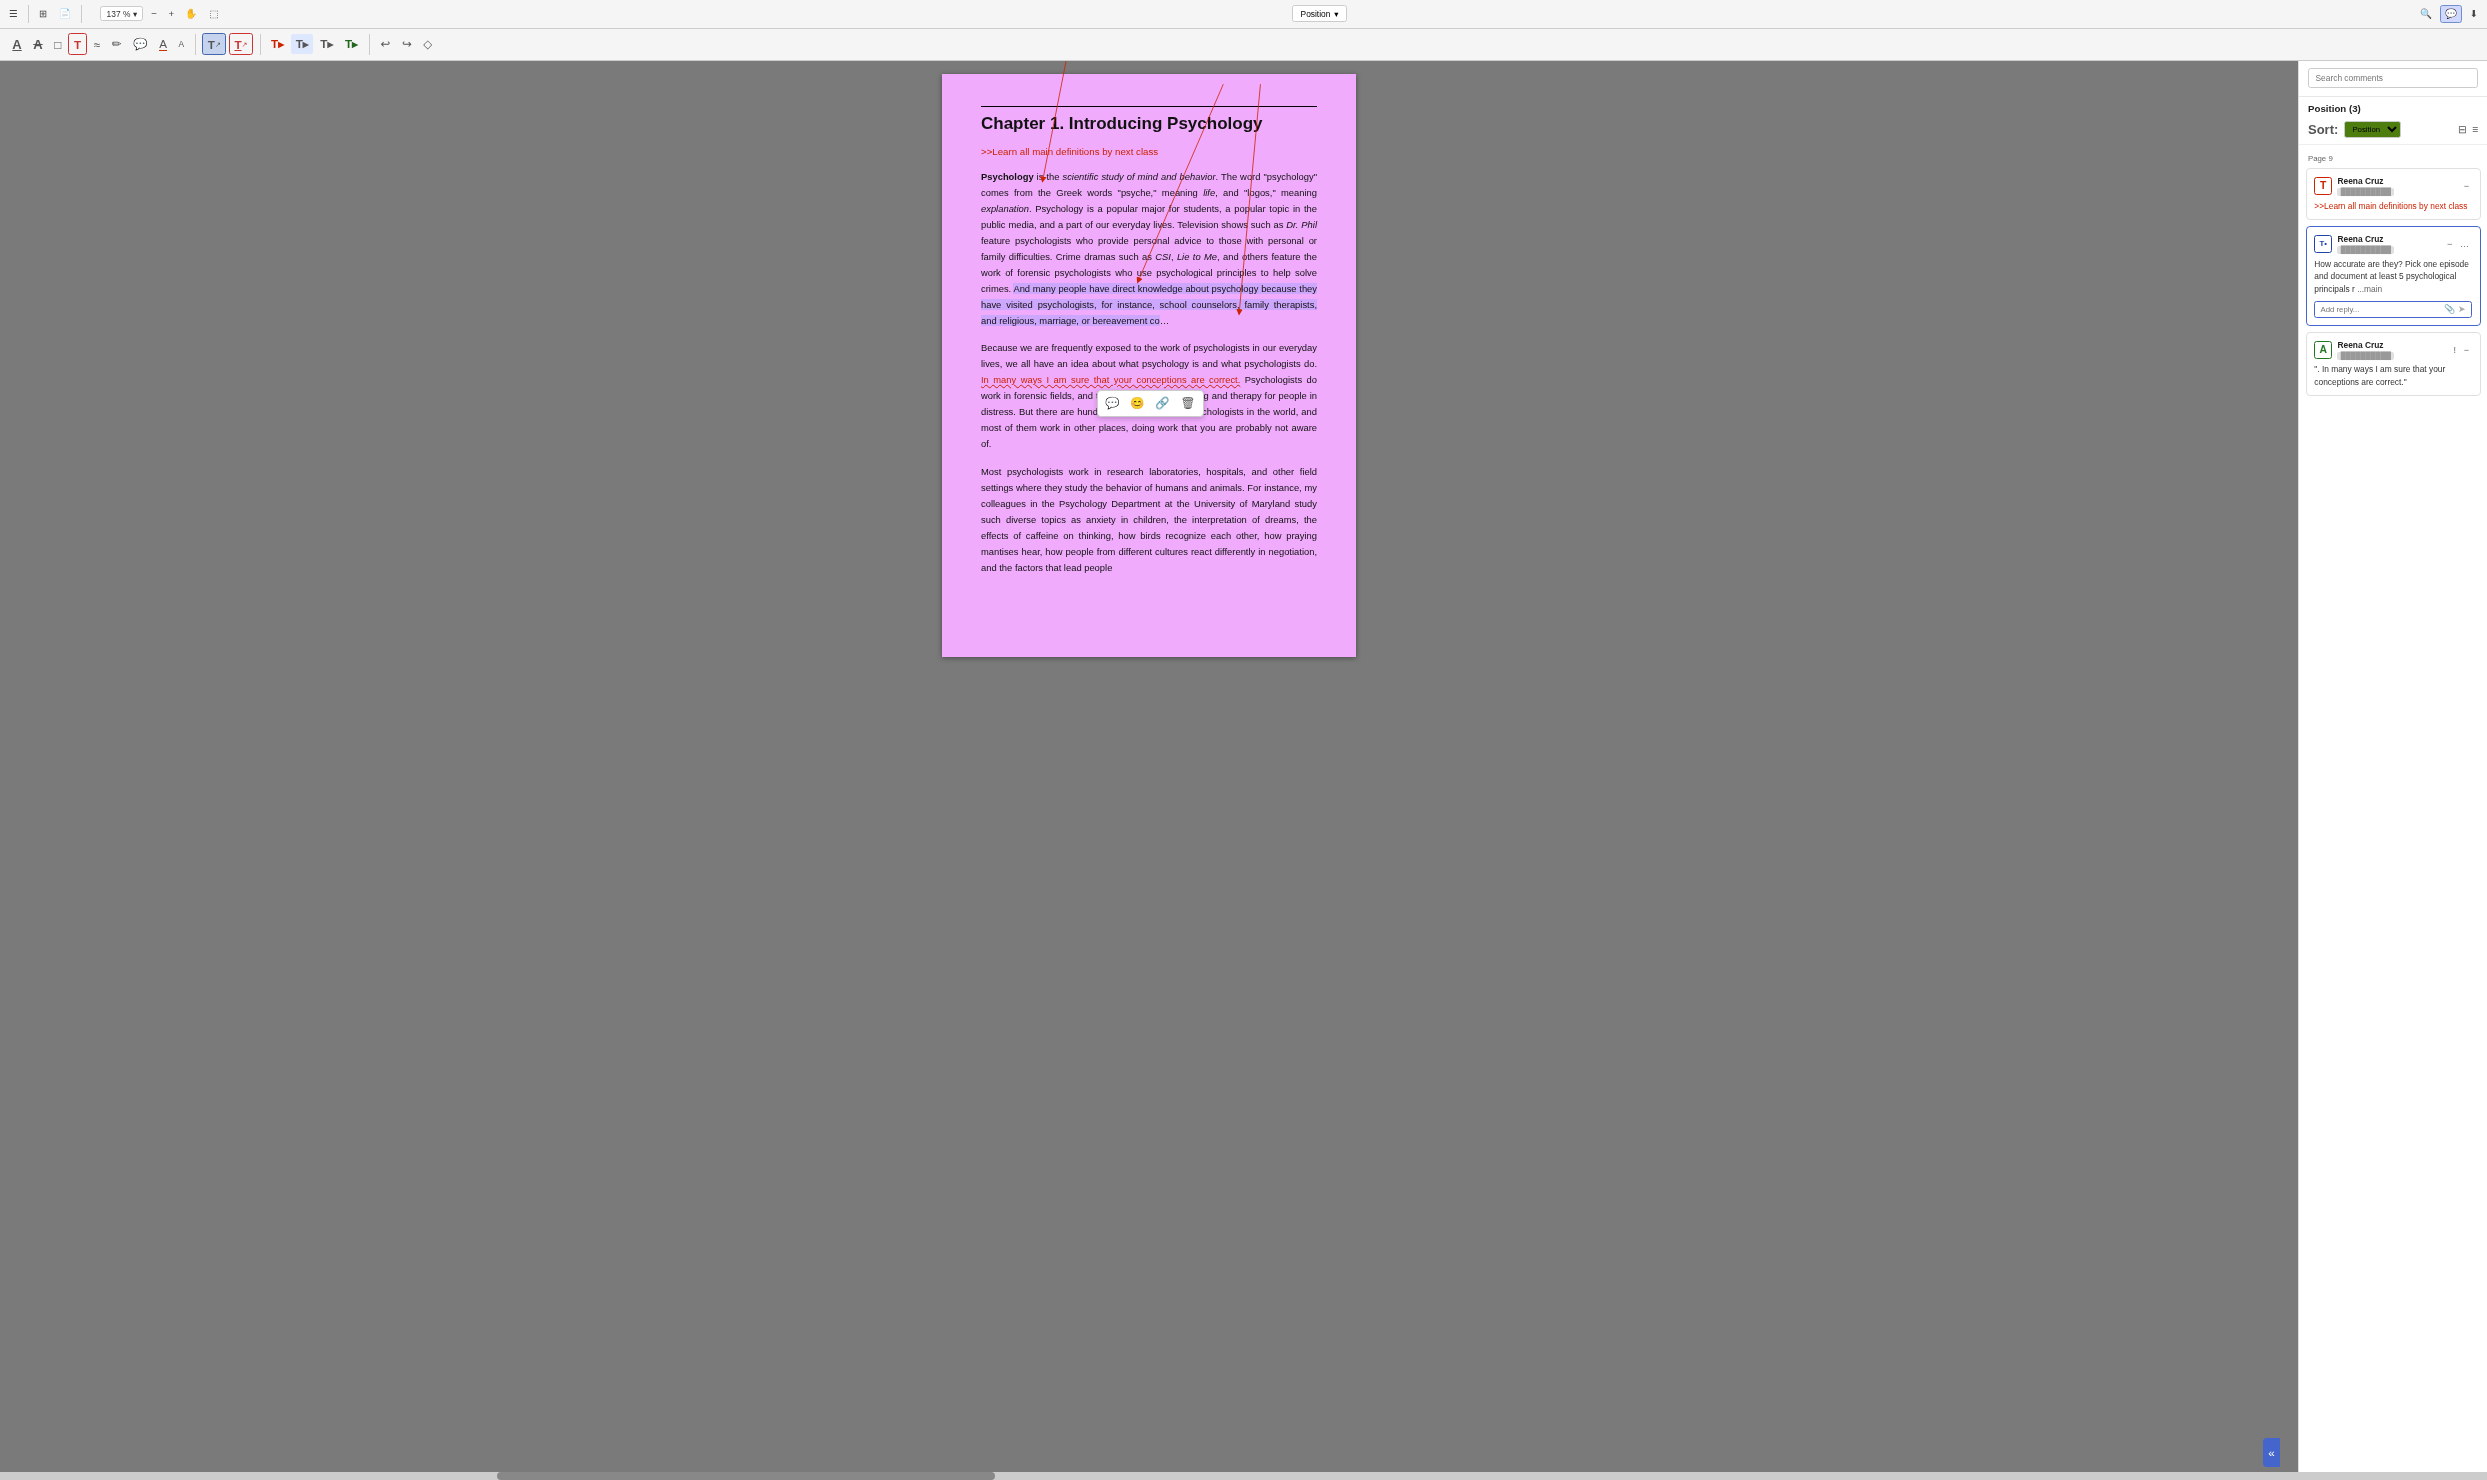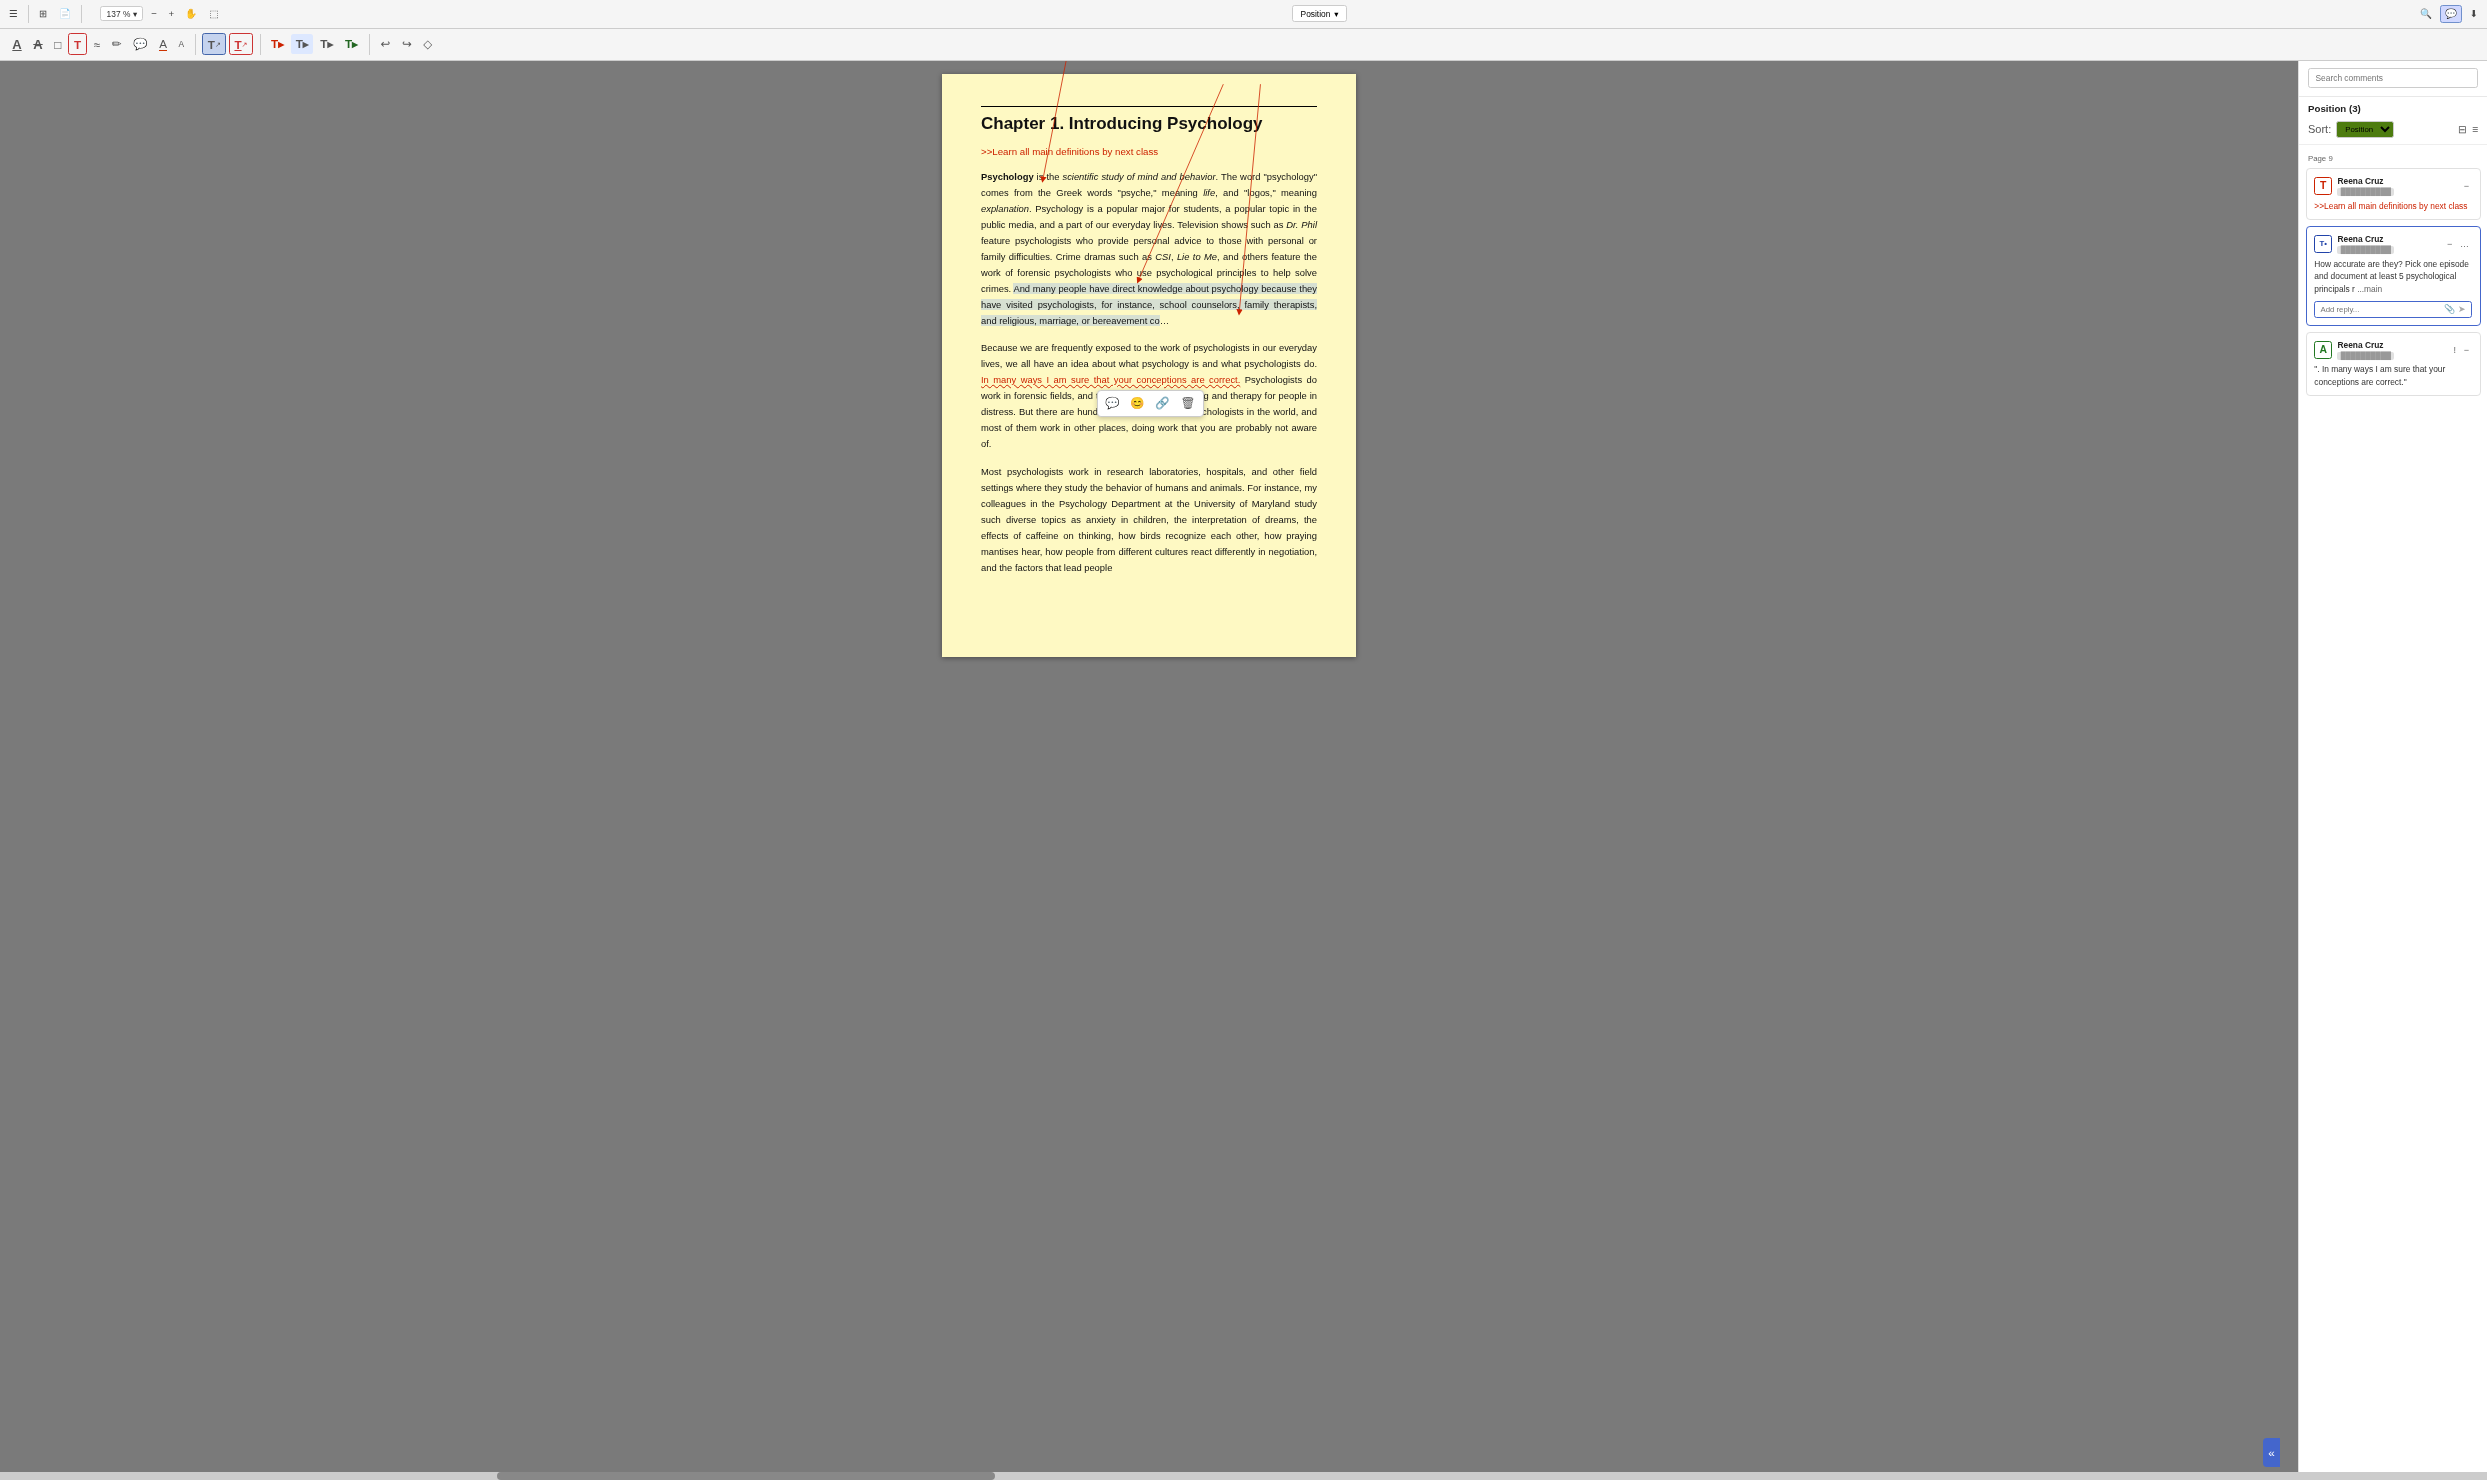--- a/index.html
+++ b/index.html
@@ -110,21 +110,21 @@
       overflow-y: auto;
       overflow-x: auto;
       background: #7a7a7a;
       display: flex;
       flex-direction: column;
       align-items: center;
       padding: 13px 0;
       position: relative;
     }
     .pdf-page {
-      background: #fef9c3;
+      background: #f0abfc;
       width: 414px;
       min-height: 583px;
       padding: 32px 39px 32px 39px;
       box-shadow: 0 1.3px 5.2px rgba(0,0,0,0.4);
       position: relative;
     }
     .chapter-title {
       font-size: 17px;
       font-weight: bold;
       color: #111;
@@ -219,21 +219,21 @@
       font-weight: 600;
       color: #222;
     }
     .comments-sort {
       display: flex;
       align-items: center;
       padding: 3.9px 9px 6.5px;
       gap: 5.2px;
       border-bottom: 0.6px solid #eee;
     }
-    .sort-label { font-size: 11px; color: #555; }
+    .sort-label { font-size: 13px; color: #555; font-weight: bold; }
     .sort-select {
       border: 0.6px solid #ccc;
       border-radius: 2.6px;
       padding: 1.9px 3.9px;
       font-size: 7.8px;
       background: #4d7c0f;
       cursor: pointer;
     }
     .sort-icons { margin-left: auto; display: flex; gap: 5.2px; }
     .sort-icon-btn {

